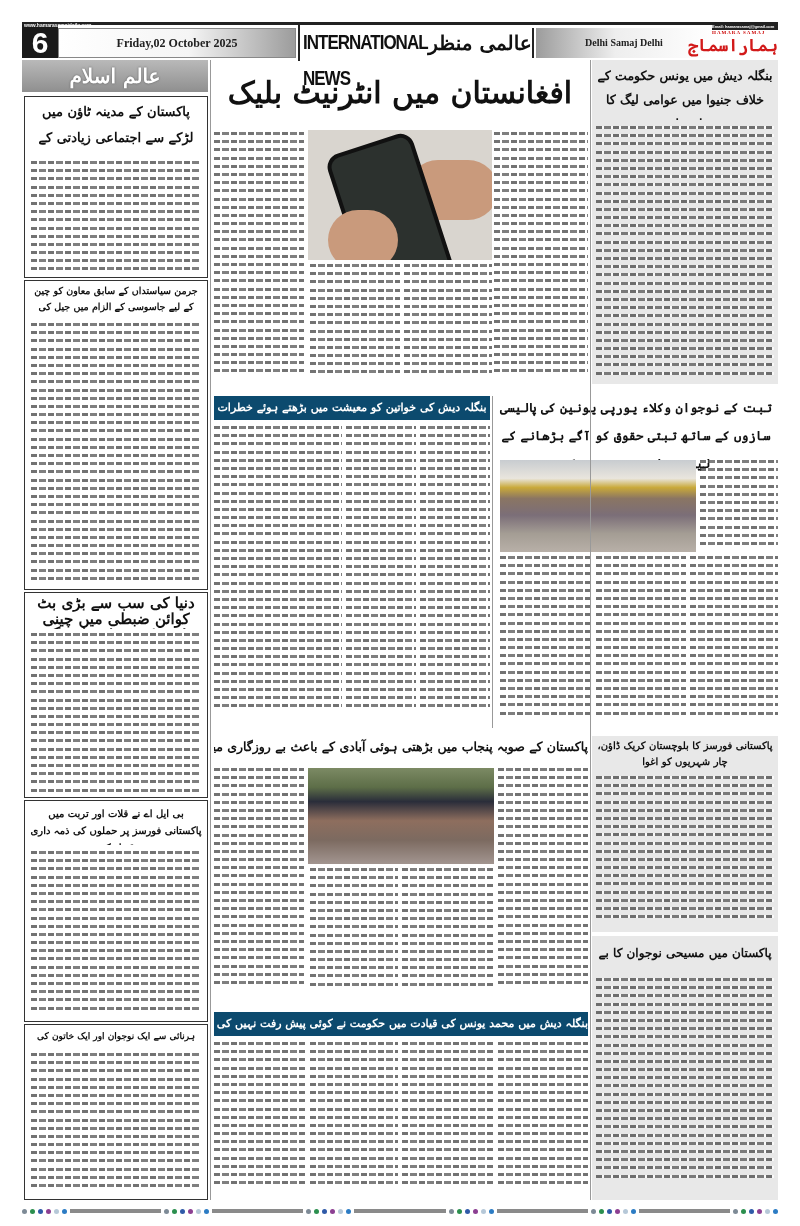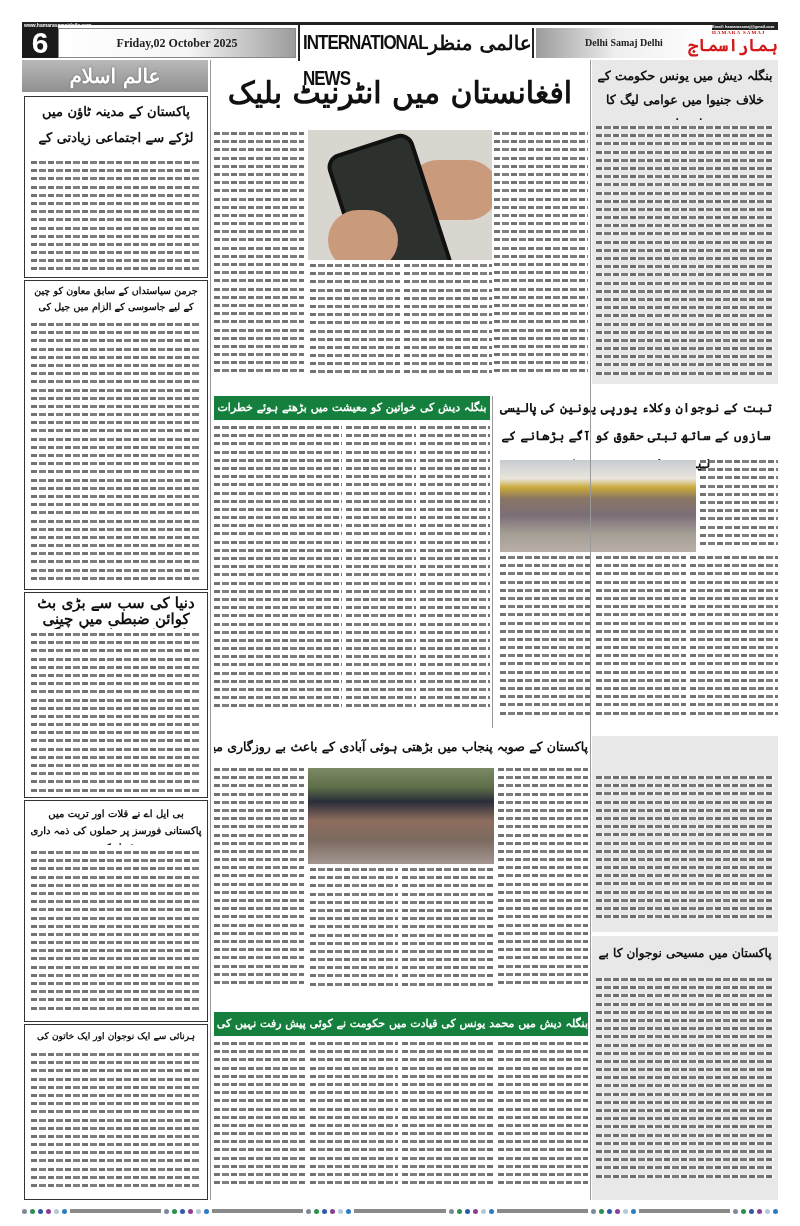--- a/index.html
+++ b/index.html
@@ -20,21 +20,21 @@
   .logo .ur { font: bold 17px "DejaVu Serif", serif; color: #d21a1a; display: block; line-height: 20px; direction: rtl; }
 
   
   .urdu { direction: rtl; font-family: "DejaVu Serif", serif; }
   .hl { font-weight: bold; text-align: center; color: #111; }
   .body-text { direction: rtl; font: 6px/8.6px "DejaVu Sans", sans-serif; color: #222; text-align: justify; overflow: hidden; }
   .lines { position: absolute; overflow: hidden; }
   .lines i { display: block; height: 3px; margin: 0 0 5.2px 0; background: repeating-linear-gradient(90deg,#444 0 6px,#fff 6px 8px,#555 8px 15px,#fff 15px 17px); opacity: .75; }
 
   .box { border: 1px solid #333; }
-  .darkbar { background: #15803d; color: #fff; }
+  .darkbar { background: #0c4a6e; color: #fff; }
   .greybg { background: #e8e8e8; }
   .col-rule { background: #999; width: 1px; }
 
   
   .photo-phone { background: radial-gradient(ellipse at 50% 50%, #3a3f3c 0 35%, #d9d5cf 36% 100%); overflow: hidden; }
   .phone { position: absolute; left: 40px; top: 10px; width: 90px; height: 170px; background: #2c312e; border: 4px solid #111; border-radius: 14px; transform: rotate(-18deg); }
   .hand { position: absolute; background: #c99a7c; border-radius: 40px; }
   .photo-tibet { background: linear-gradient(180deg,#c8ccd0 0%,#e9e5dd 20%,#c9a93a 30%,#8a7563 42%,#7b6e78 60%,#a49d94 80%,#b8b0a8 100%); overflow: hidden; }
   .photo-kash { background: linear-gradient(180deg,#7c8a64 0%,#5d6e48 20%,#2a2d3a 35%,#8e6e5e 55%,#7c6a60 75%,#a29590 100%); overflow: hidden; }
 
@@ -722,20 +722,21 @@
     <i></i>
     <i></i>
     <i></i>
     <i></i>
     <i></i>
     <i></i>
   </div>
 <span class="body-text" style="position:absolute;left:0;top:0;width:1px;height:1px;opacity:0;">ڈھاکہ، یکم اکتوبر (ایجنسی) بنگلہ دیش میں محمد یونس کی قیادت میں عبوری حکومت کے دوران ہزاروں افراد ملک چھوڑ چکے ہیں۔ 2023، 2024، 1.2 ملین، 10 فیصد، 40 سے 50، 60,000، 30 فیصد، 2025۔</span>
 
 <div class="abs greybg" style="left:592px;top:736px;width:186px;height:196px;">
+  <div class="urdu hl" style="font-size:10px;line-height:16px;padding:2px 4px;height:34px;overflow:hidden;">پاکستانی فورسز کا بلوچستان کریک ڈاؤن، چار شہریوں کو اغوا</div>
   <div class="lines" style="left:4px;right:4px;top:40px;bottom:4px;">
       <i></i>
       <i></i>
       <i></i>
       <i></i>
       <i></i>
       <i></i>
       <i></i>
       <i></i>
       <i></i>

